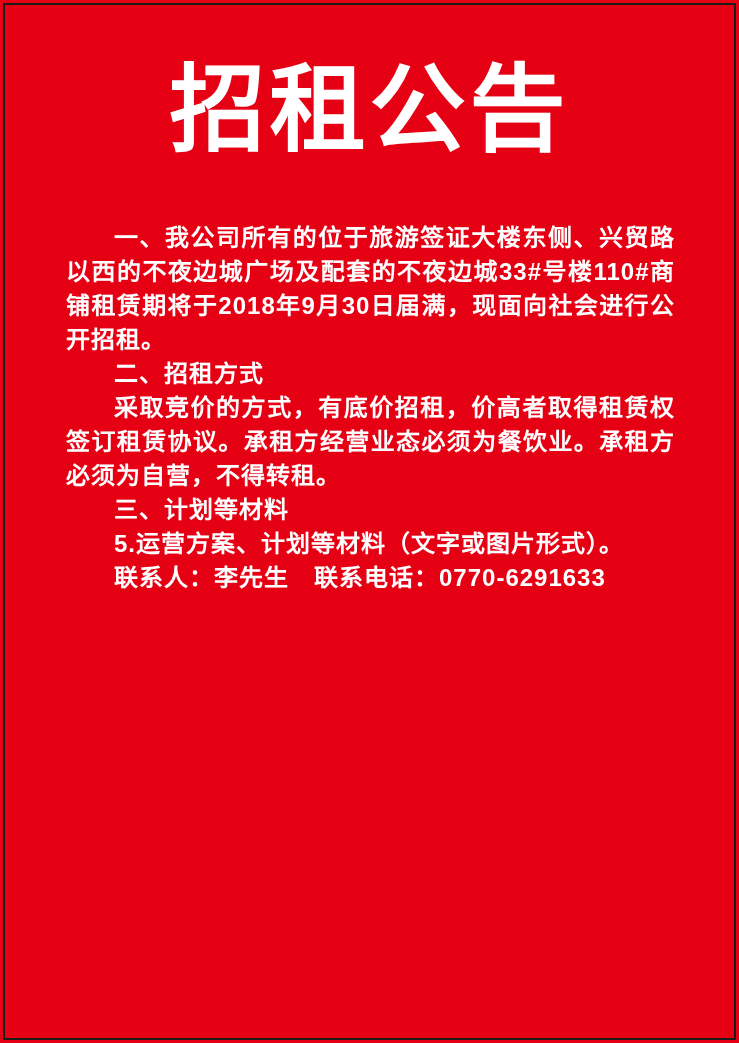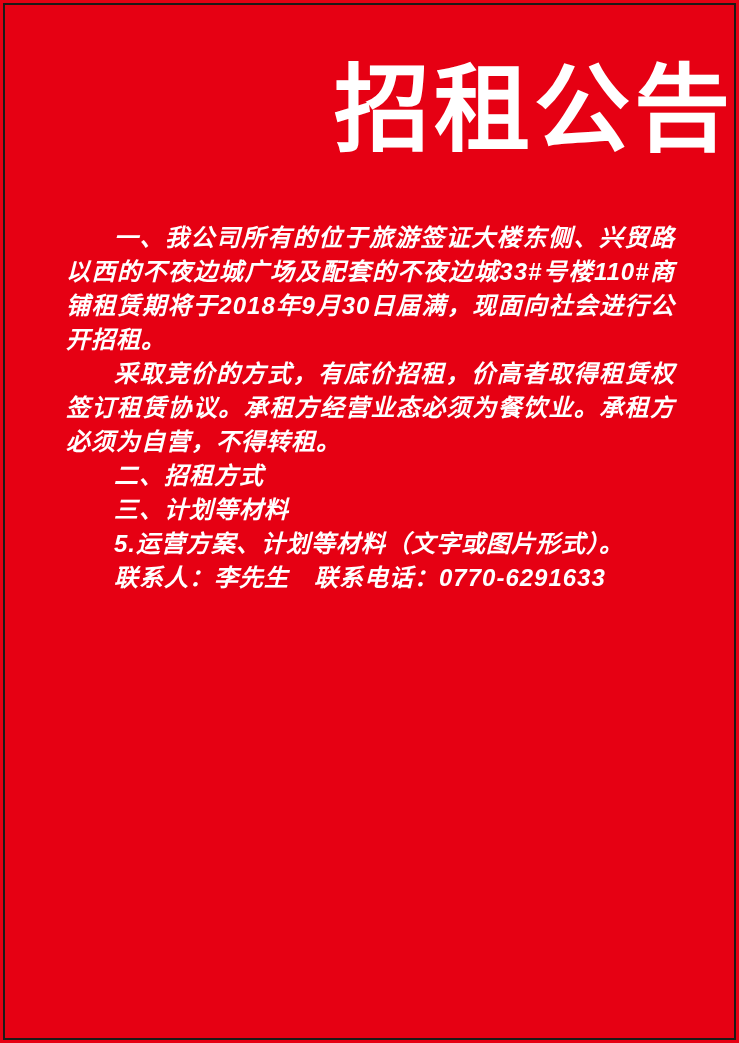--- a/index.html
+++ b/index.html
@@ -22,55 +22,54 @@
     height: 100%;
     box-sizing: border-box;
     border: 2px solid #1d1a17;
     background: #e60013;
     padding-top: 50px;
     overflow: hidden;
   }
   .poster-title {
     margin: 0;
     color: #ffffff;
-    text-align: right;
+    text-align: center;
     font-family: "DejaVu Serif", "Liberation Serif", serif;
     font-weight: bold;
     font-size: 96px;
     line-height: 1.15;
     letter-spacing: 4px;
     white-space: nowrap;
   }
   .poster-body {
     margin: 56px 59px 0 61px;
     color: #ffffff;
     font-weight: bold;
     font-size: 24px;
     line-height: 34px;
     text-align: justify;
     letter-spacing: 1px;
   }
   .poster-body p {
     margin: 0;
     padding: 0;
     text-indent: 2em;
-    font-style: italic;
   }
 </style>
 </head>
 <body>
 
 <div class="poster">
   <div class="poster-frame">
 
     <h1 class="poster-title">招租公告</h1>
 
     <div class="poster-body">
       <p>一、我公司所有的位于旅游签证大楼东侧、兴贸路以西的不夜边城广场及配套的不夜边城33#号楼110#商铺租赁期将于2018年9月30日届满，现面向社会进行公开招租。</p>
+      <p>二、招租方式</p>
       <p>采取竞价的方式，有底价招租，价高者取得租赁权签订租赁协议。承租方经营业态必须为餐饮业。承租方必须为自营，不得转租。</p>
-      <p>二、招租方式</p>
       <p>三、计划等材料</p>
       <p>5.运营方案、计划等材料（文字或图片形式）。</p>
       <p>联系人：李先生　联系电话：0770-6291633</p>
     </div>
 
   </div>
 </div>
 
 </body></html>

